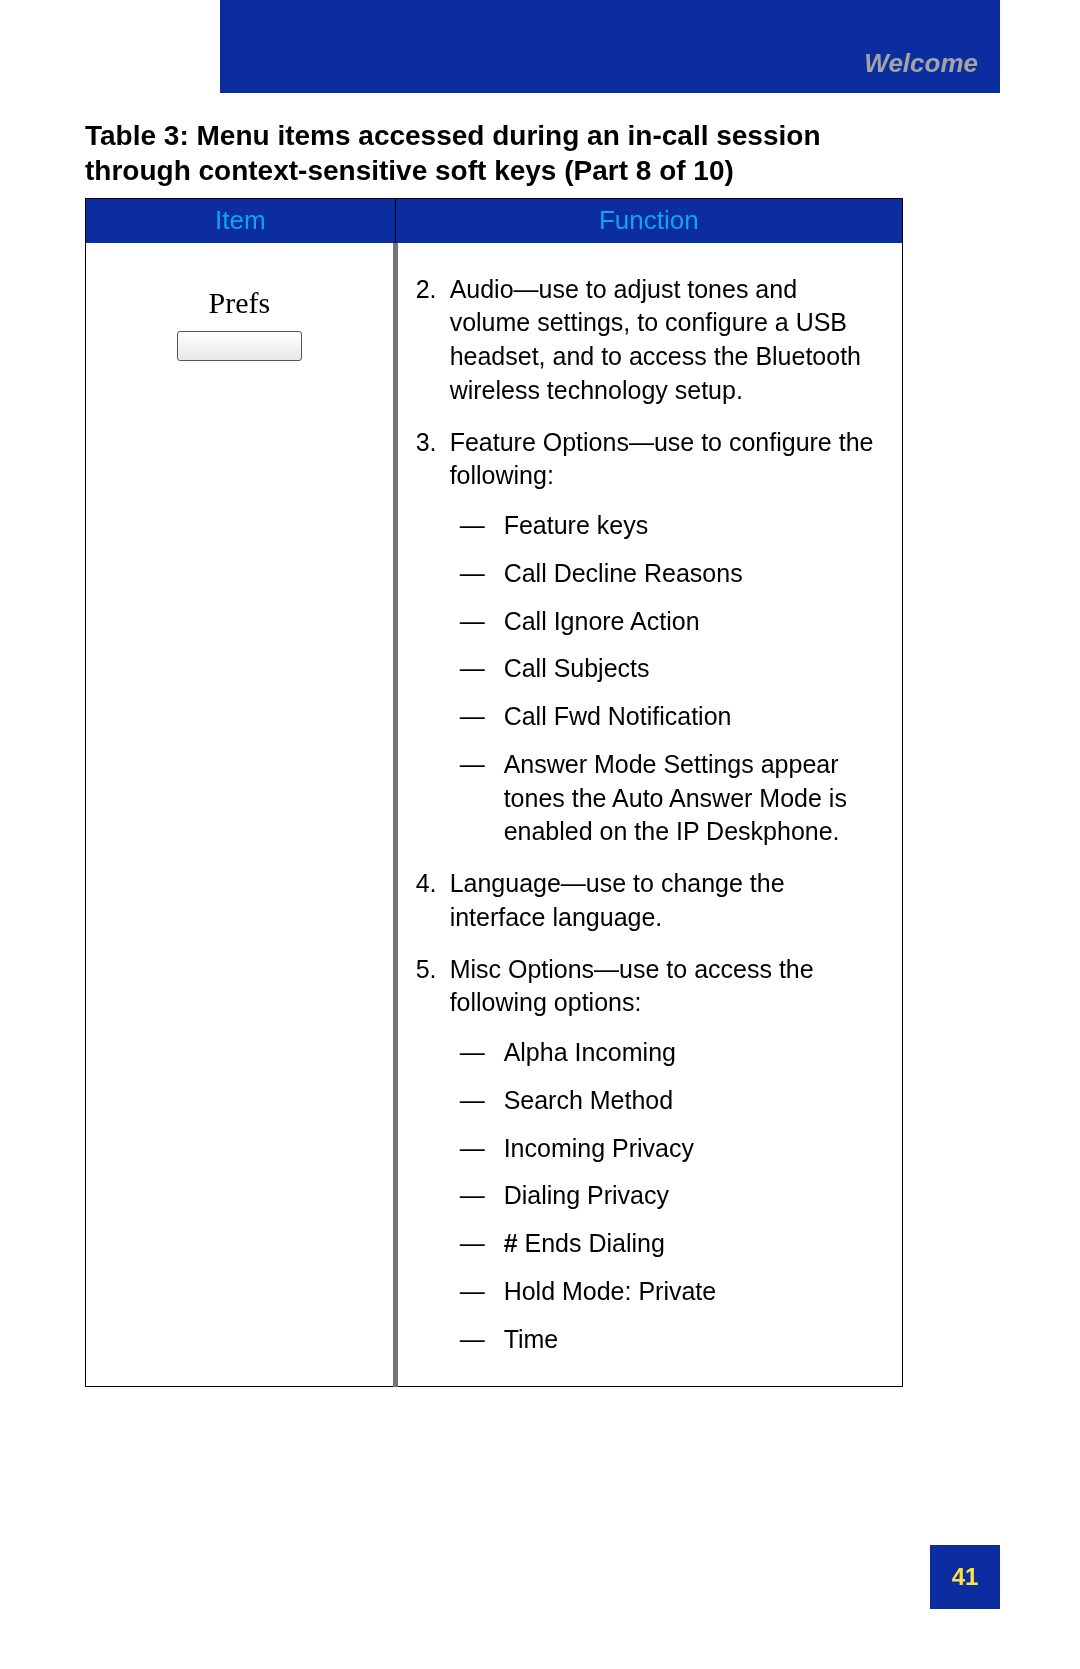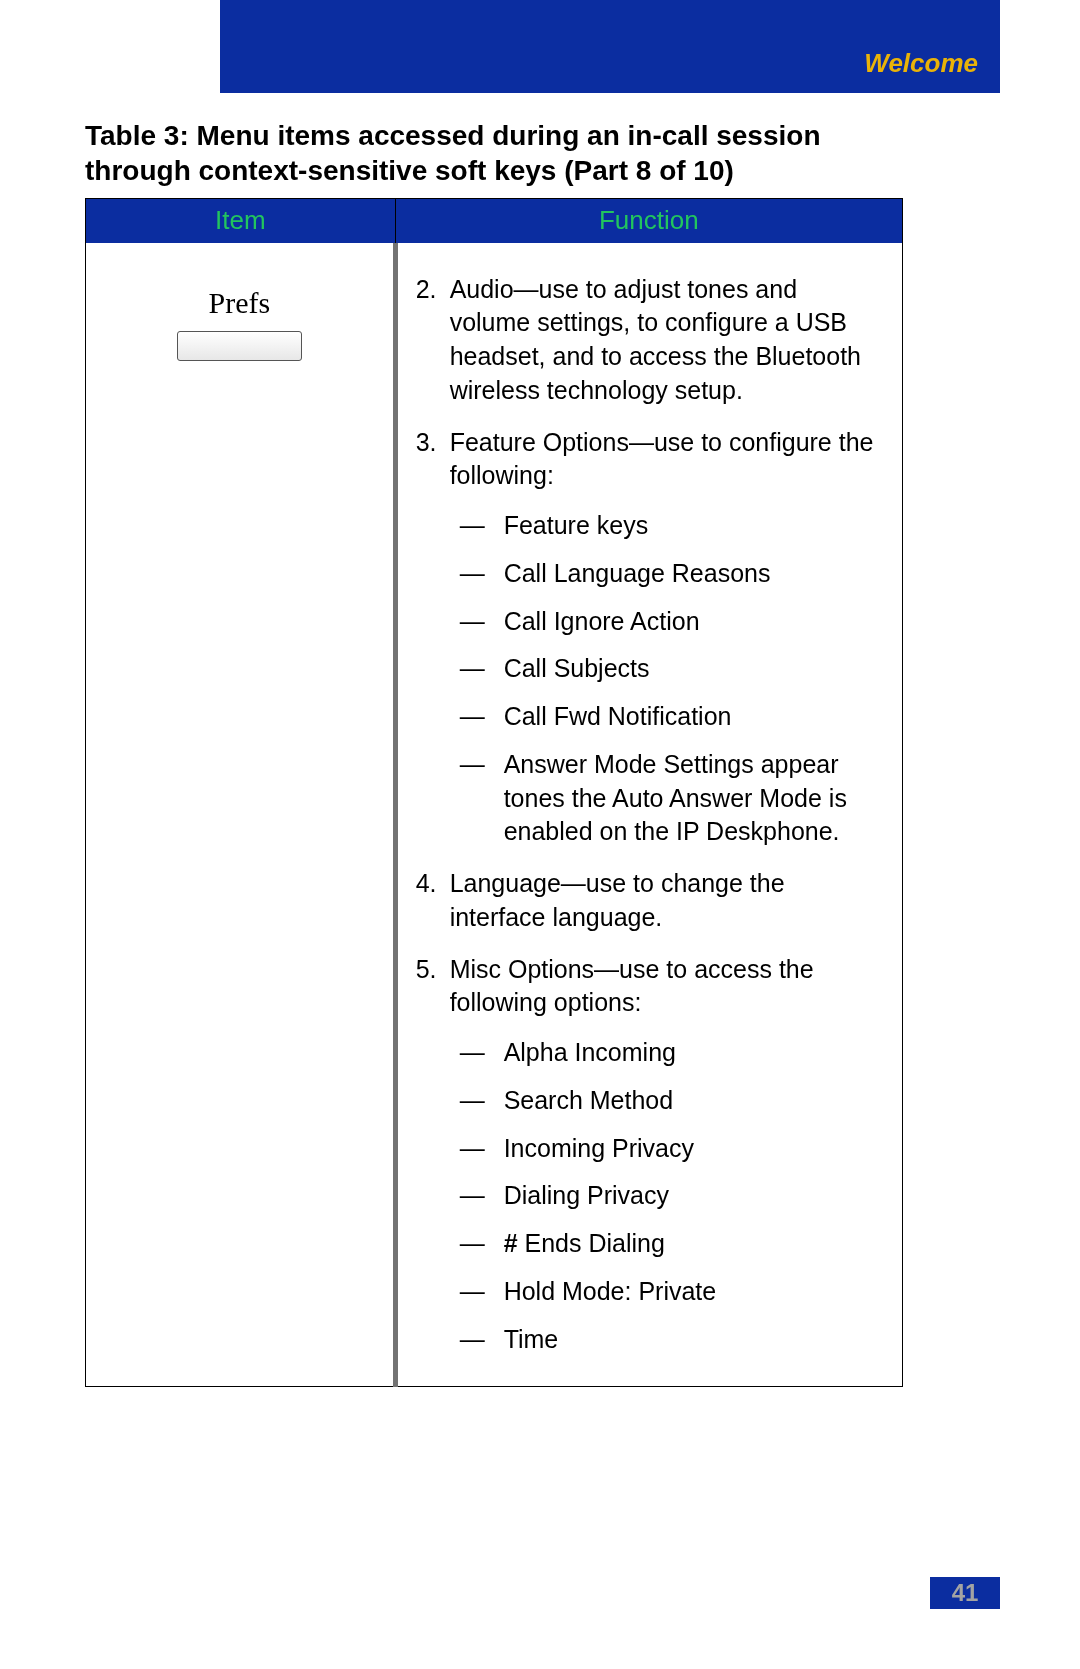--- a/index.html
+++ b/index.html
@@ -16,21 +16,21 @@
       top: 0;
       left: 220px;
       width: 780px;
       height: 93px;
       background: #0b2da0;
     }
     .header-title {
       position: absolute;
       right: 22px;
       top: 48px;
-      color: #eab308;
+      color: #a3a3a3;
       font-weight: bold;
       font-style: italic;
       font-size: 26px;
     }
     .table-caption {
       position: absolute;
       top: 118px;
       left: 85px;
       width: 830px;
       font-weight: bold;
@@ -43,21 +43,21 @@
       left: 85px;
       width: 818px;
       border: 1px solid #000;
       border-collapse: collapse;
     }
     .thead-row {
       background: #0b2da0;
       height: 44px;
     }
     .th {
-      color: #22c55e;
+      color: #0ea5e9;
       font-size: 26px;
       font-weight: normal;
       text-align: center;
       vertical-align: middle;
       border-right: 1px solid #000;
     }
     .th:last-child { border-right: none; }
     .col-item { width: 310px; }
     .col-func { width: 508px; }
     .td {
@@ -112,23 +112,23 @@
       width: 44px;
       flex-shrink: 0;
       text-align: left;
     }
     .hash { font-weight: bold; }
     .page-num-box {
       position: absolute;
       right: 80px;
       bottom: 60px;
       width: 70px;
-      height: 32px;
+      height: 64px;
       background: #0b2da0;
-      color: #a3a3a3;
+      color: #fde047;
       font-weight: bold;
       font-size: 24px;
       display: flex;
       align-items: center;
       justify-content: center;
     }
   </style>
 </head>
 <body>
 
@@ -163,21 +163,21 @@
               <span class="num">3.</span>
               <div class="litext">
                 <div>Feature Options—use to configure the following:</div>
                 <ul class="dashlist">
                   <li>
                     <span class="dash">—</span>
                     <span>Feature keys</span>
                   </li>
                   <li>
                     <span class="dash">—</span>
-                    <span>Call Language Reasons</span>
+                    <span>Call Decline Reasons</span>
                   </li>
                   <li>
                     <span class="dash">—</span>
                     <span>Call Ignore Action</span>
                   </li>
                   <li>
                     <span class="dash">—</span>
                     <span>Call Subjects</span>
                   </li>
                   <li>

